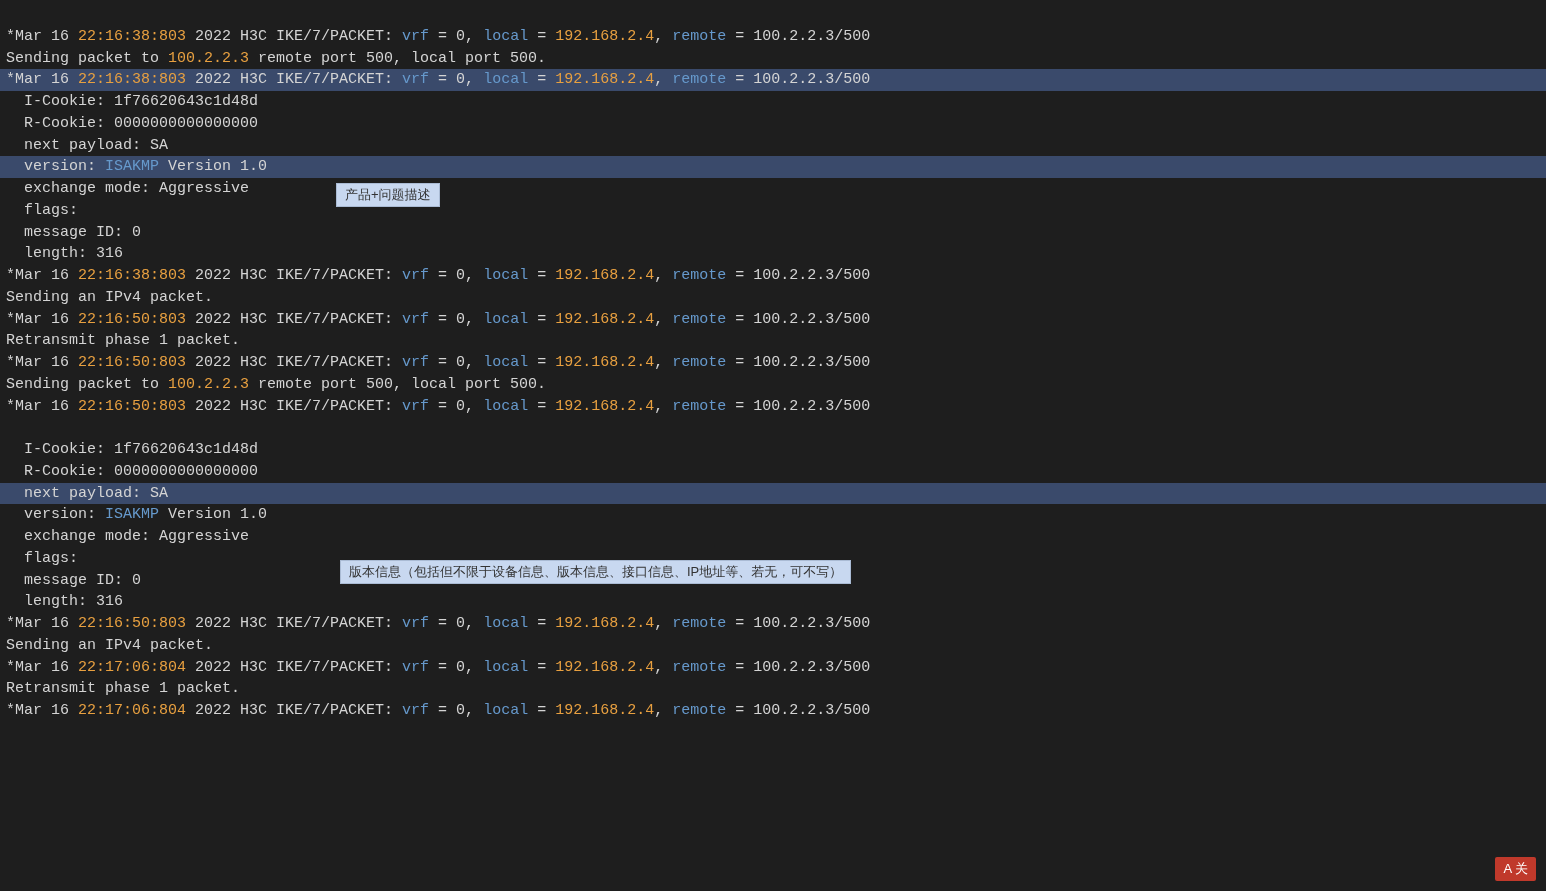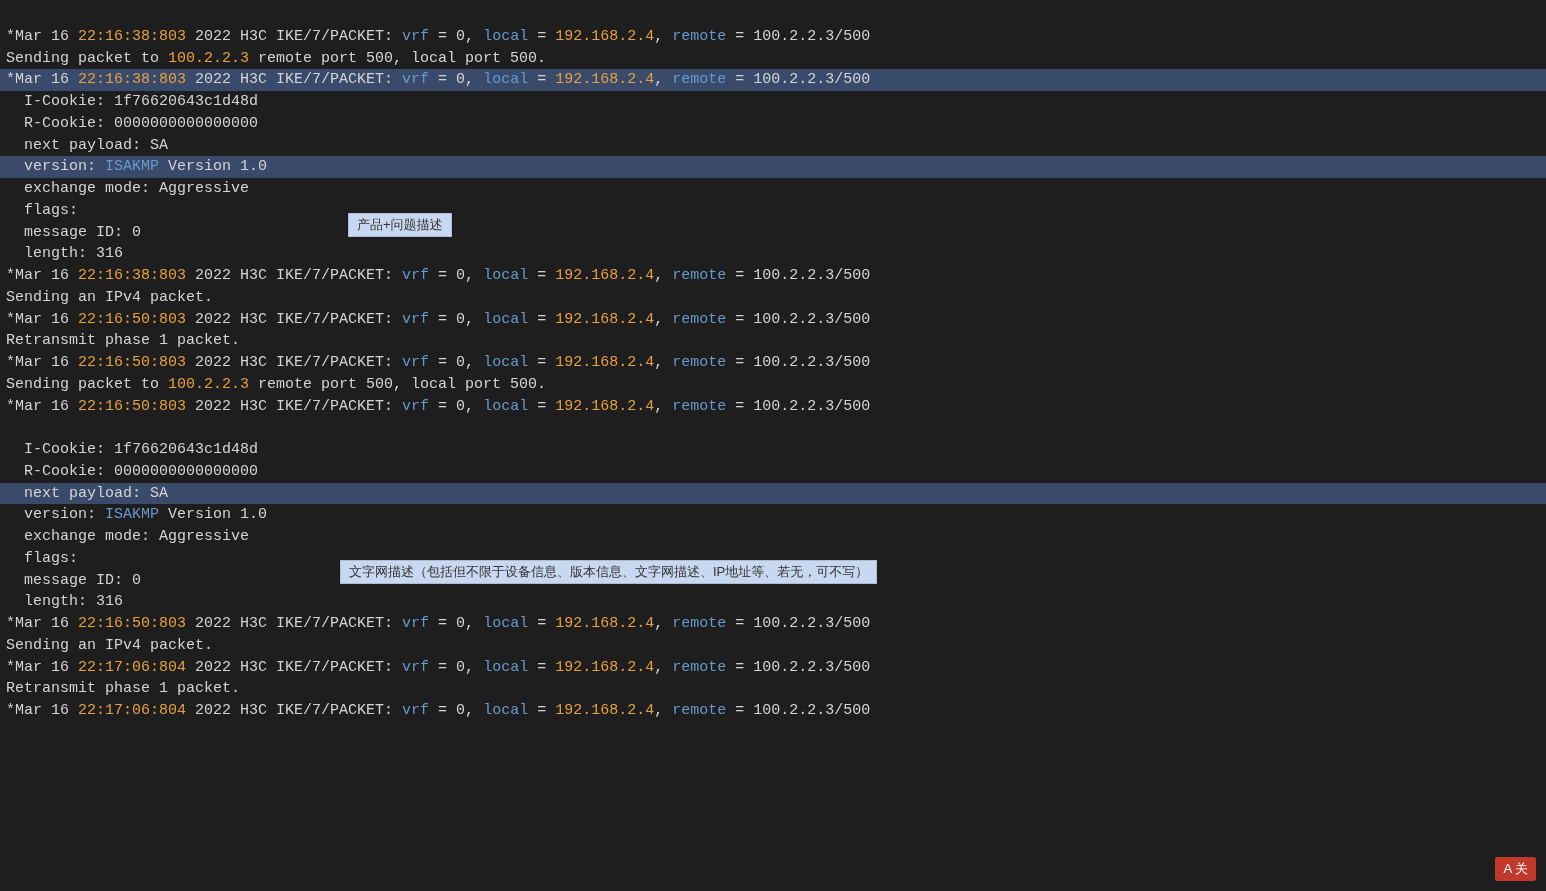--- a/index.html
+++ b/index.html
@@ -39,22 +39,21 @@
       font-size: 13px;
       color: #333;
       font-family: 'Microsoft YaHei', sans-serif;
       white-space: nowrap;
       pointer-events: none;
       z-index: 10;
     }
 
     .tooltip1 {
       top: 183px;
-      left: 348px;
-      margin-top: 30px;
+      left: 336px;
     }
 
     .tooltip2 {
       top: 560px;
       left: 340px;
     }
 
     .highlight-line {
       background-color: #3a4a6b;
       display: block;
@@ -108,15 +107,15 @@
 </span><span class="line"><span style="color: rgb(212, 212, 212);">  length: 316</span>
 </span><span class="line"><span style="color: rgb(212, 212, 212);">*Mar 16 </span><span style="color: rgb(232, 160, 64);">22:16:50:803</span><span style="color: rgb(212, 212, 212);"> 2022 H3C IKE/7/PACKET: </span><span style="color: rgb(102, 153, 204);">vrf</span><span style="color: rgb(212, 212, 212);"> = 0, </span><span style="color: rgb(102, 153, 204);">local</span><span style="color: rgb(212, 212, 212);"> = </span><span style="color: rgb(232, 160, 64);">192.168.2.4</span><span style="color: rgb(212, 212, 212);">, </span><span style="color: rgb(102, 153, 204);">remote</span><span style="color: rgb(212, 212, 212);"> = 100.2.2.3/</span><span style="color: rgb(212, 212, 212);">500</span>
 </span><span class="line"><span style="color: rgb(212, 212, 212);">Sending an IPv4 packet.</span>
 </span><span class="line"><span style="color: rgb(212, 212, 212);">*Mar 16 </span><span style="color: rgb(232, 160, 64);">22:17:06:804</span><span style="color: rgb(212, 212, 212);"> 2022 H3C IKE/7/PACKET: </span><span style="color: rgb(102, 153, 204);">vrf</span><span style="color: rgb(212, 212, 212);"> = 0, </span><span style="color: rgb(102, 153, 204);">local</span><span style="color: rgb(212, 212, 212);"> = </span><span style="color: rgb(232, 160, 64);">192.168.2.4</span><span style="color: rgb(212, 212, 212);">, </span><span style="color: rgb(102, 153, 204);">remote</span><span style="color: rgb(212, 212, 212);"> = 100.2.2.3/500</span>
 </span><span class="line"><span style="color: rgb(212, 212, 212);">Retransmit phase 1 packet.</span>
 </span><span class="line"><span style="color: rgb(212, 212, 212);">*Mar 16 </span><span style="color: rgb(232, 160, 64);">22:17:06:804</span><span style="color: rgb(212, 212, 212);"> 2022 H3C IKE/7/PACKET: </span><span style="color: rgb(102, 153, 204);">vrf</span><span style="color: rgb(212, 212, 212);"> = 0, </span><span style="color: rgb(102, 153, 204);">local</span><span style="color: rgb(212, 212, 212);"> = </span><span style="color: rgb(232, 160, 64);">192.168.2.4</span><span style="color: rgb(212, 212, 212);">, </span><span style="color: rgb(102, 153, 204);">remote</span><span style="color: rgb(212, 212, 212);"> = 100.2.2.3/500</span>
 </span></div>
 
 <div class="tooltip-overlay tooltip1" id="tooltip1-el">产品+问题描述</div>
 
-<div class="tooltip-overlay tooltip2" id="tooltip2-el">文字网描述（包括但不限于设备信息、版本信息、文字网描述、IP地址等、若无，可不写）</div>
+<div class="tooltip-overlay tooltip2" id="tooltip2-el">版本信息（包括但不限于设备信息、版本信息、接口信息、IP地址等、若无，可不写）</div>
 
 <div class="badge" id="badge-el">A 关</div>
 
 </body></html>

